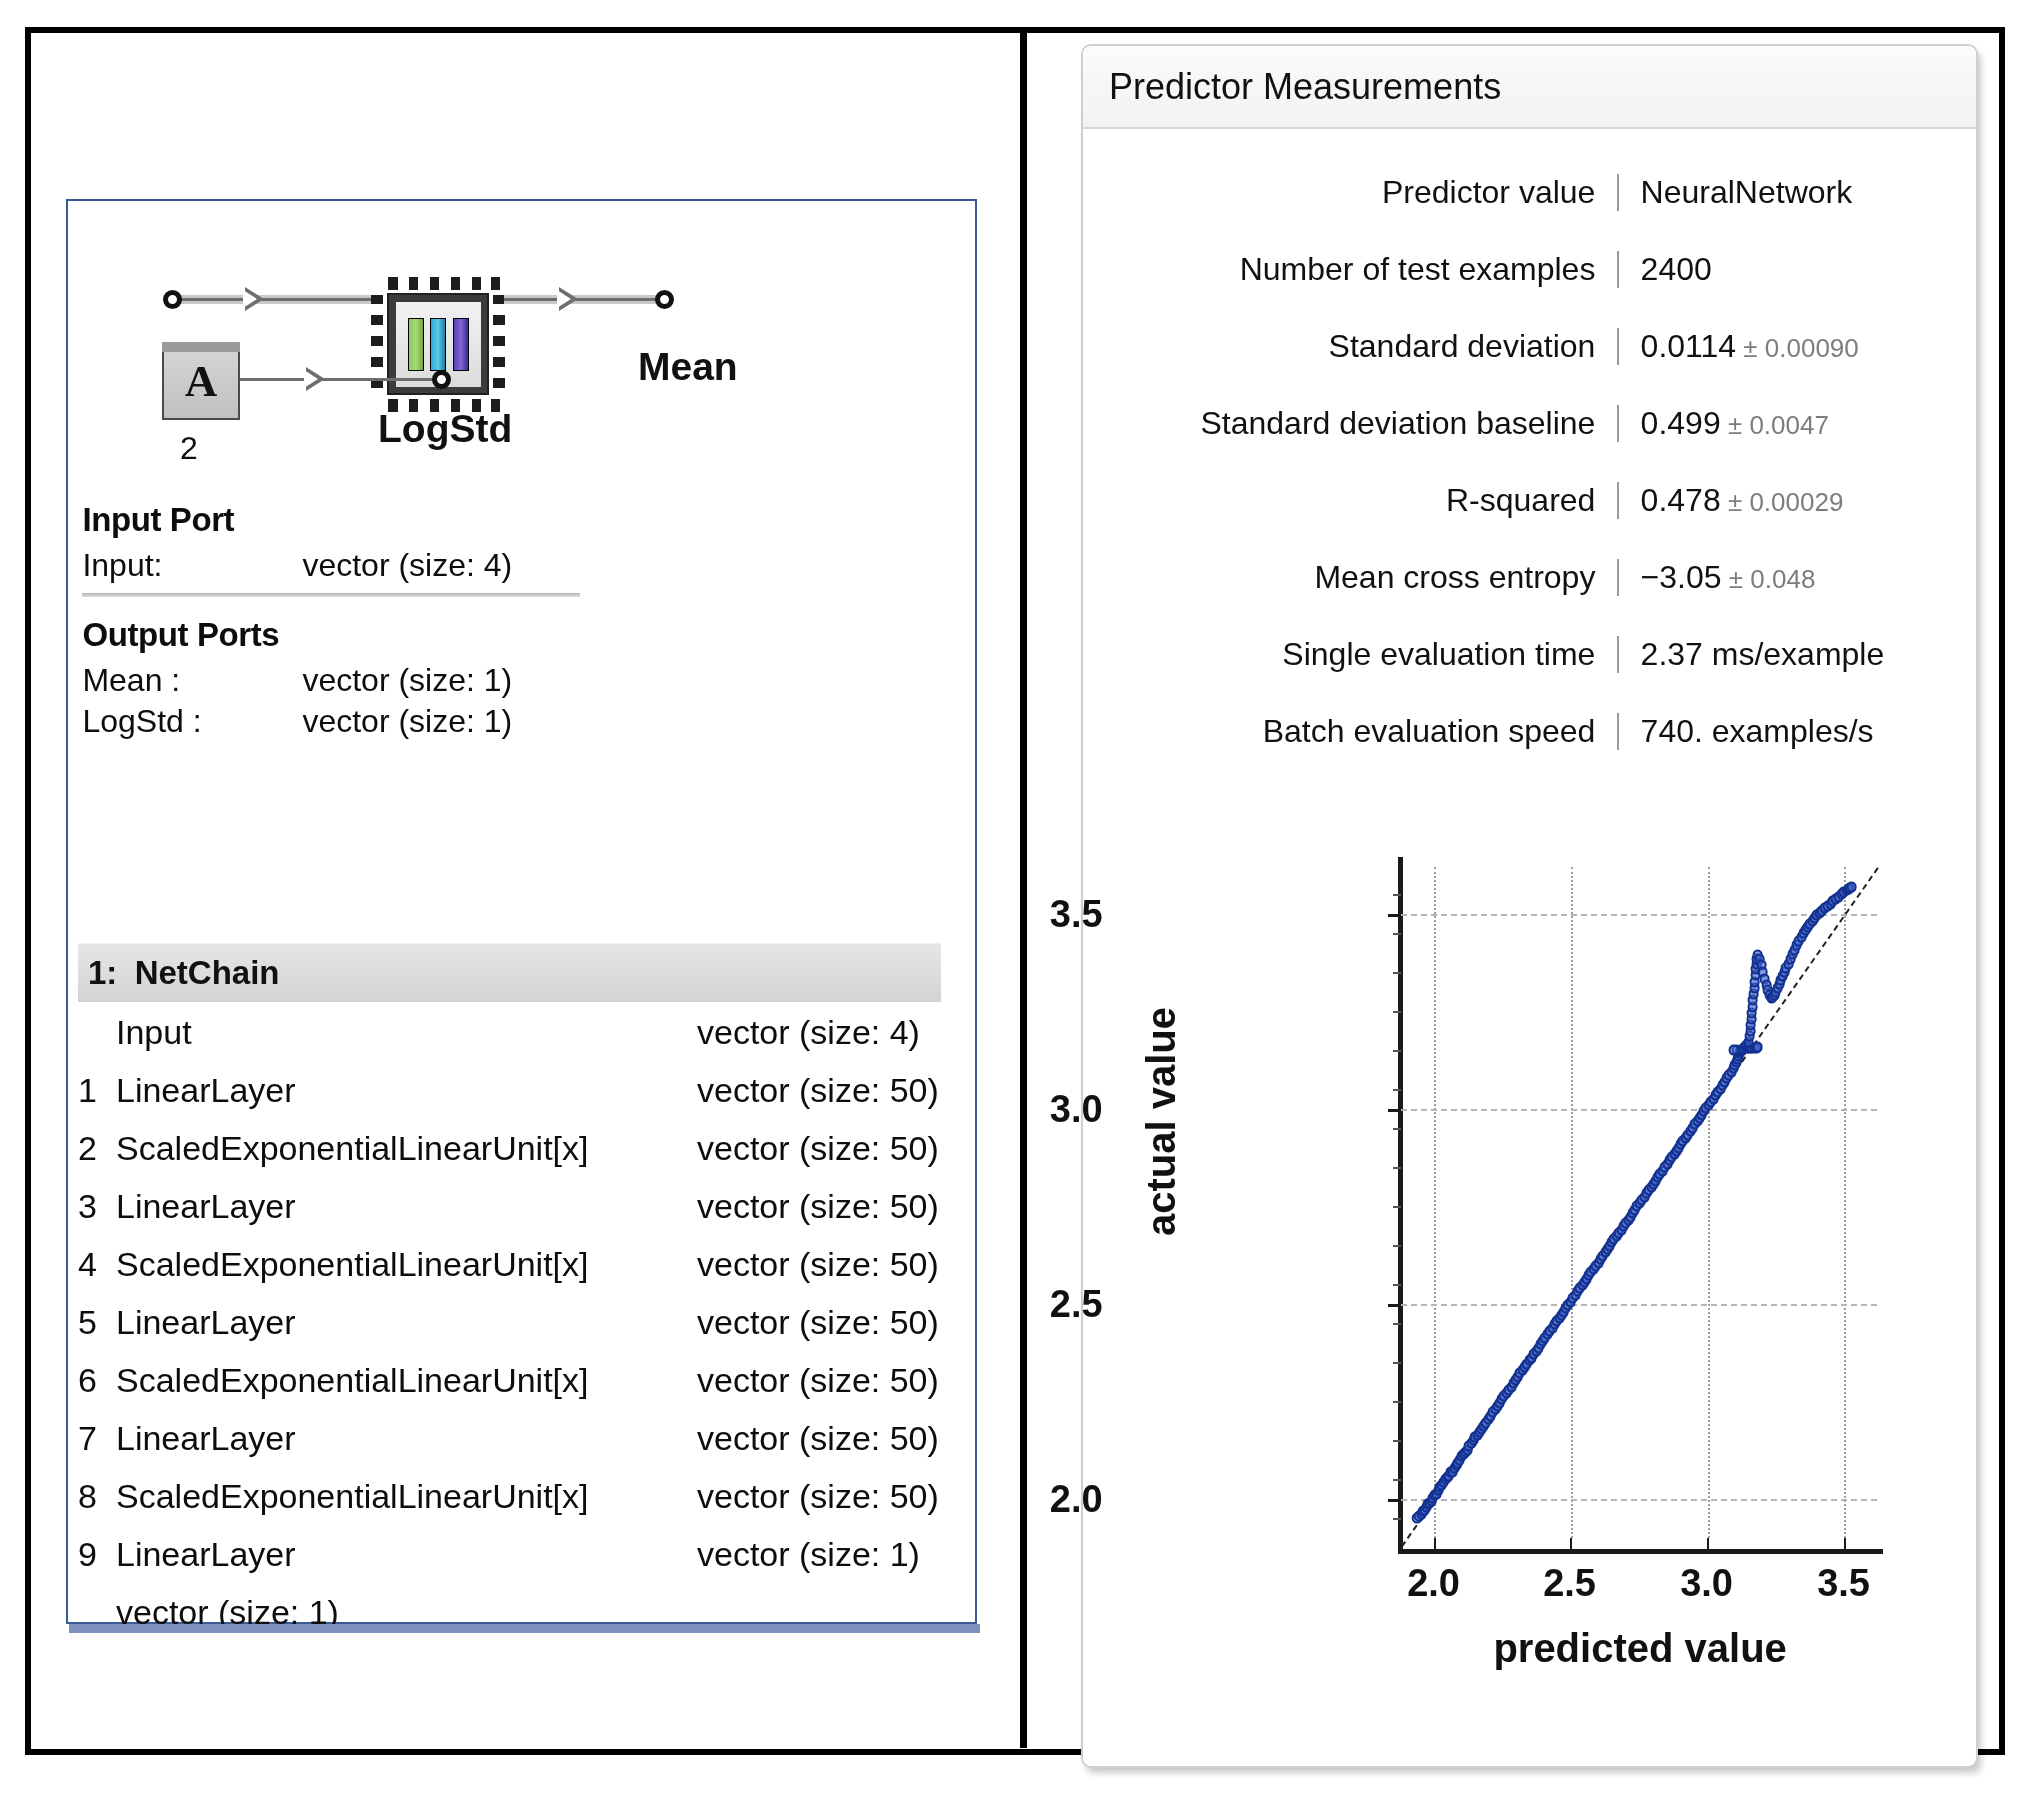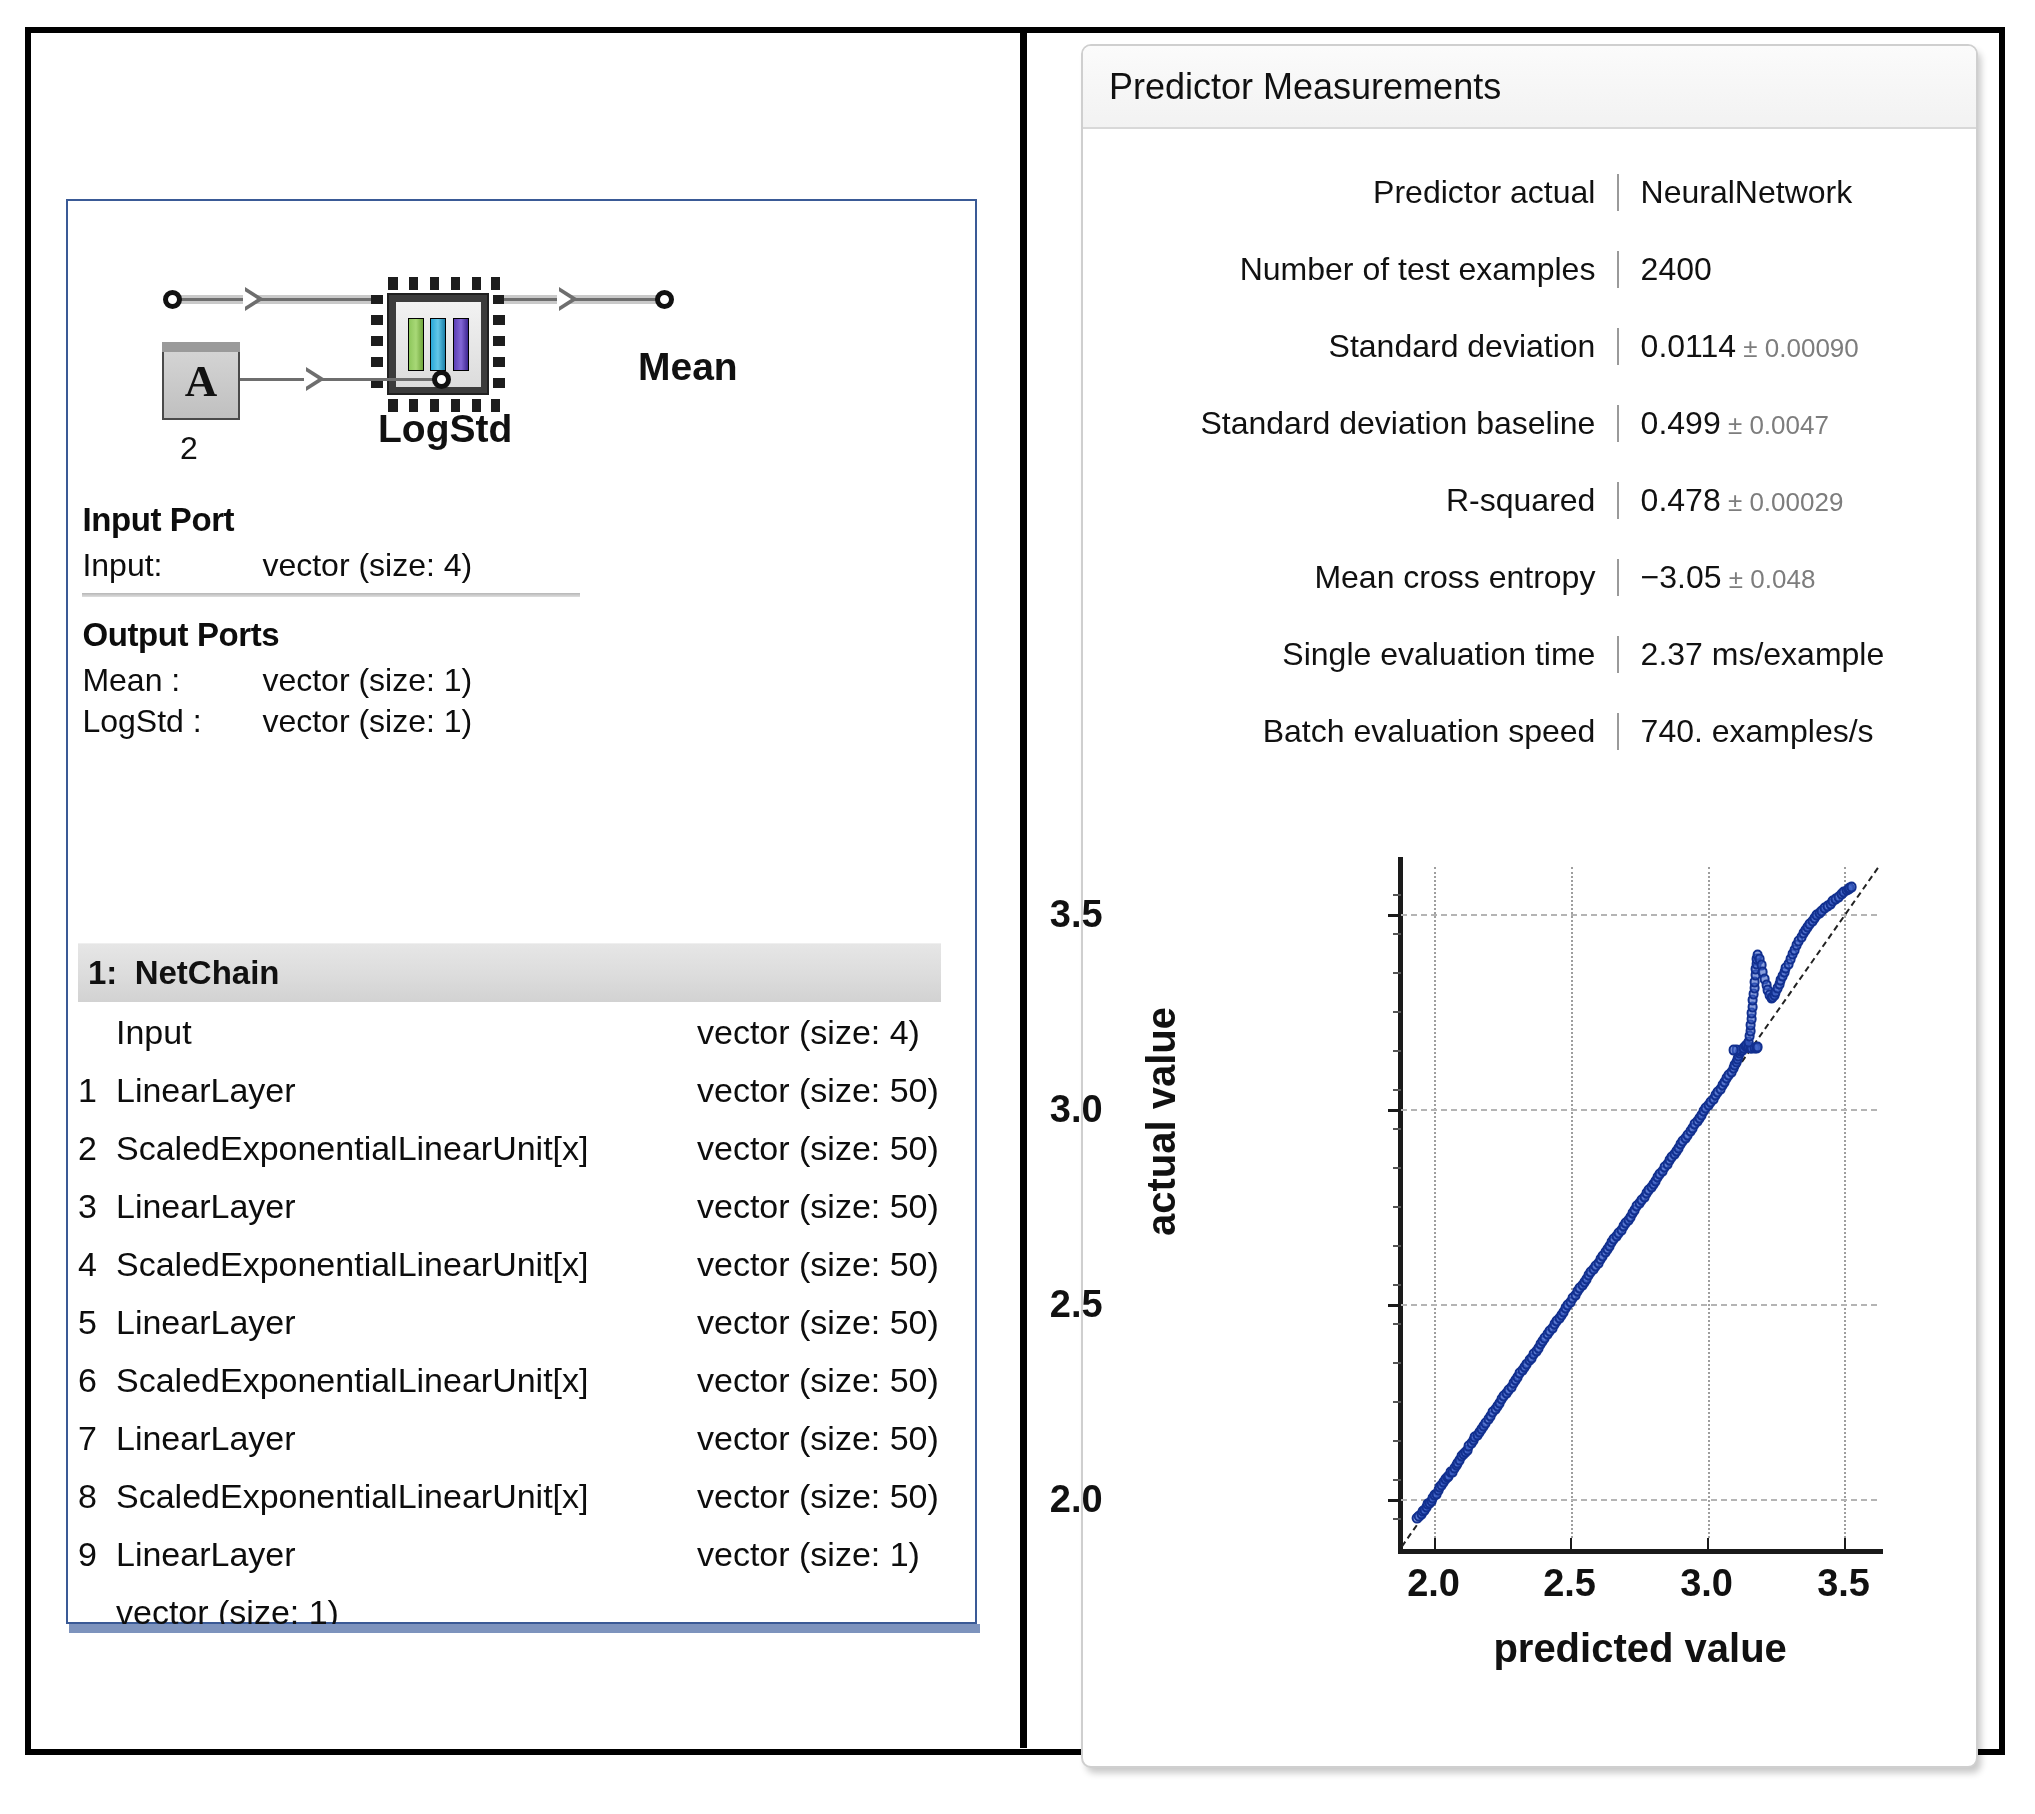--- a/index.html
+++ b/index.html
@@ -161,20 +161,21 @@
   }
   .ports h3 {
     margin: 0 0 5.8px 0;
     font-size: 33px; font-weight: 700; color: #0d0d0d;
     letter-spacing: -0.4px;
   }
   .port-row {
     display: flex;
     font-size: 32px; color: #0d0d0d;
     line-height: 1.28;
+    gap: 40px;
   }
   .port-row .pname { width: 180px; }
   .port-rule {
     height: 3.6px;
     background: linear-gradient(#b6b6b6, #dedede);
     margin: 7.2px 0 19px 0;
     width: 498px;
   }
 
   
@@ -510,21 +511,21 @@
   </div>
   <div class="net-panel-shadow"></div>
 
   <div class="pred-card">
     <div class="pred-card-head">
       <span class="t">Predictor Measurements</span>
     </div>
 
     <div class="meas-table" id="meas-container">
         <div class="meas-row">
-          <div class="lbl">Predictor actual</div>
+          <div class="lbl">Predictor value</div>
           <div class="val"><span>NeuralNetwork</span></div>
         </div>
         <div class="meas-row">
           <div class="lbl">Number of test examples</div>
           <div class="val"><span>2400</span></div>
         </div>
         <div class="meas-row">
           <div class="lbl">Standard deviation</div>
           <div class="val"><span>0.0114</span><span class="err"> ± 0.00090</span></div>
         </div>

